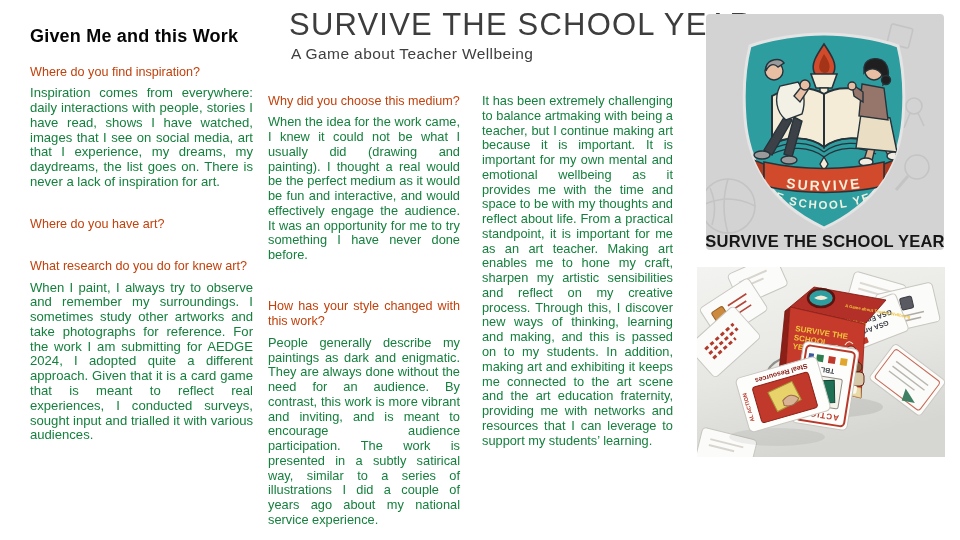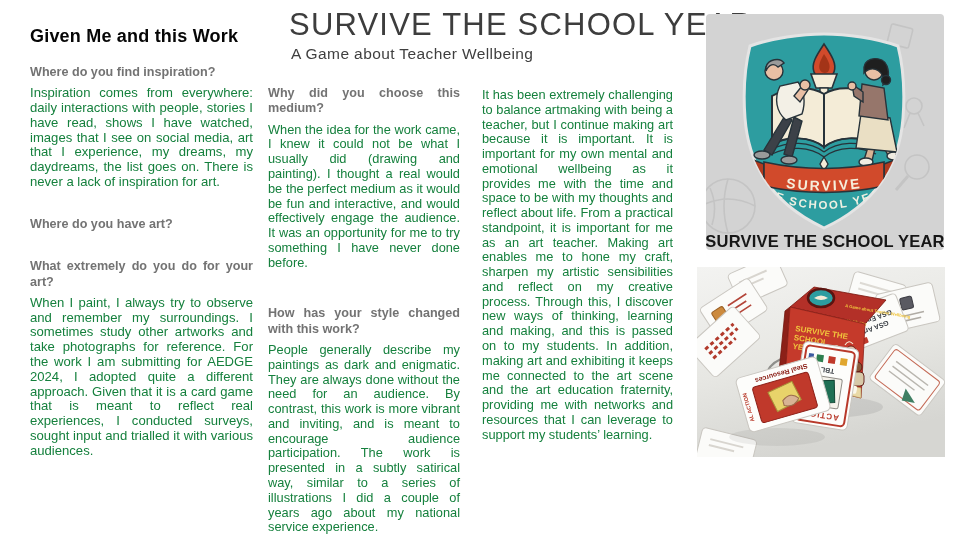--- a/index.html
+++ b/index.html
@@ -4,22 +4,22 @@
 <style>
   * { margin:0; padding:0; box-sizing:border-box; }
   html,body { width:960px; height:540px; }
   body { background:#fff; font-family:"Liberation Sans", sans-serif; overflow:hidden; }
   .page { position:relative; width:960px; height:540px; background:#fff; }
 
   
   .about-col { position:absolute; left:30px; top:26px; width:223px; }
   .about-heading { font-size:18px; font-weight:800; color:#060606; letter-spacing:.2px; margin-bottom:18px; }
   .qa { margin-top:36px; }
-  .qa:first-of-type { margin-top:4px; }
-  .qa h3 { font-size:12.6px; font-weight:700; color:#737373; line-height:1.22; text-align:justify; }
+  .qa:first-of-type { margin-top:12px; }
+  .qa h3 { font-size:12.6px; font-weight:400; color:#c2410c; line-height:1.22; text-align:justify; }
   .qa p  { margin-top:6px; font-size:12.8px; line-height:1.155; color:#15803d; text-align:justify; }
   .about-col .qa p { font-size:13.1px; line-height:1.13; }
   .about-col .qa { margin-top:27px; }
   .about-col .qa:first-of-type { margin-top:0; }
 
   .title-block { position:absolute; left:289px; top:9px; }
   .main-title { font-size:31px; font-weight:400; color:#3d3d3d; letter-spacing:1.2px; line-height:1.05; white-space:nowrap; }
   .main-subtitle { margin-top:3px; margin-left:2px; font-size:15.5px; color:#3f3f3f; letter-spacing:.4px; white-space:nowrap; }
 
   .col-2 { position:absolute; left:268px; top:82px; width:192px; }
@@ -38,21 +38,21 @@
   <div class="about-col">
     <h1 class="about-heading">Given Me and this Work</h1>
     <section class="qa">
       <h3>Where do you find inspiration?</h3>
       <p>Inspiration comes from everywhere: daily interactions with people, stories I have read, shows I have watched, images that I see on social media, art that I experience, my dreams, my daydreams, the list goes on. There is never a lack of inspiration for art.</p>
     </section>
     <section class="qa">
       <h3>Where do you have art?</h3>
     </section>
     <section class="qa">
-      <h3>What extremely do you do for your art?</h3>
+      <h3>What research do you do for knew art?</h3>
       <p>When I paint, I always try to observe and remember my surroundings. I sometimes study other artworks and take photographs for reference. For the work I am submitting for AEDGE 2024, I adopted quite a different approach. Given that it is a card game that is meant to reflect real experiences, I conducted surveys, sought input and trialled it with various audiences.</p>
     </section>
   </div>
 
   <div class="title-block">
     <div class="main-title">SURVIVE THE SCHOOL YEAR</div>
     <div class="main-subtitle">A Game about Teacher Wellbeing</div>
   </div>
 
   <div class="col-2">

